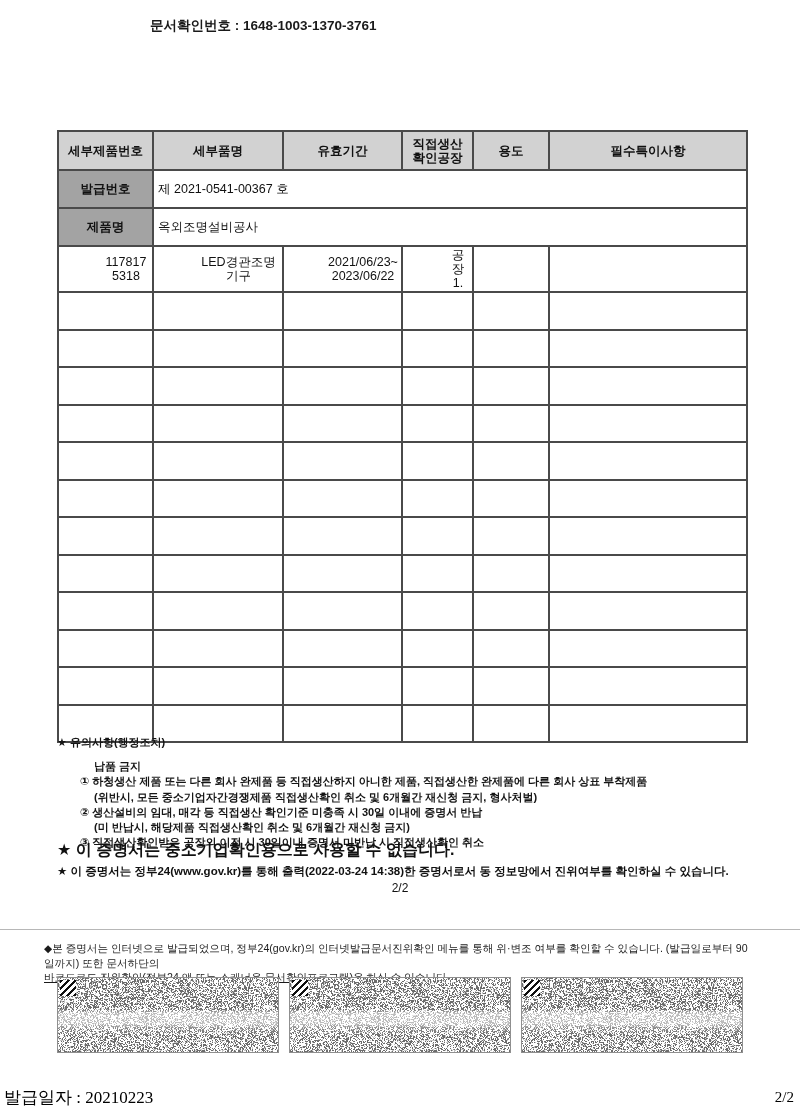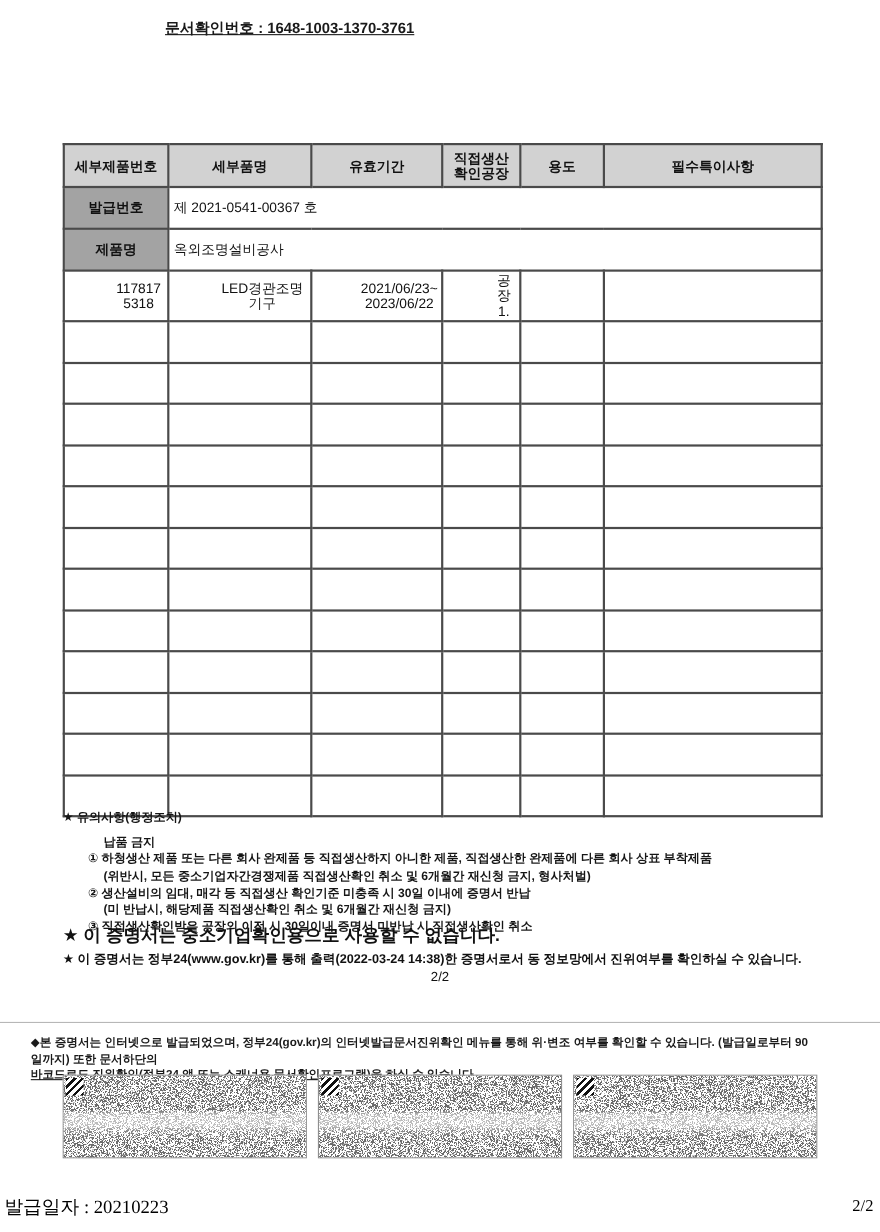--- a/index.html
+++ b/index.html
@@ -3,21 +3,21 @@
 <meta charset="utf-8">
 <style>
   html,body{margin:0;padding:0;}
   body{
     width:800px;height:1120px;position:relative;background:#ffffff;
     font-family:"Liberation Sans","DejaVu Sans",sans-serif;color:#111;
     overflow:hidden;
   }
   .doc-check{
     position:absolute;left:150px;top:17px;
-    font-size:13.5px;font-weight:bold;letter-spacing:0px;color:#1a1a1a;text-decoration:underline;
+    font-size:13.5px;font-weight:bold;letter-spacing:0px;color:#1a1a1a;
   }
   
   .cert-table{
     position:absolute;left:57px;top:130px;width:689px;
     border-collapse:collapse;table-layout:fixed;
   }
   .cert-table td,.cert-table th{
     border:2px solid #4a4a4a;
     font-size:12.5px;padding:1px 3px;vertical-align:middle;
     word-break:break-all;overflow:hidden;
@@ -46,22 +46,22 @@
   .ind2{padding-left:37px;}
   .star-note1{position:absolute;left:57px;top:840px;font-size:16px;font-weight:bold;}
   .star-note2{position:absolute;left:57px;top:864px;font-size:11.5px;font-weight:bold;}
   .page-center{
     position:absolute;left:0;top:881px;width:800px;text-align:center;
     font-size:12px;font-weight:500;
   }
   
   .sep-line{position:absolute;left:0;top:929px;width:800px;height:1px;background:#b7b7b7;}
   .footer-disclaimer{
-    position:absolute;left:28px;top:941px;width:714px;
-    font-size:10.6px;font-weight:bold;line-height:14.5px;color:#1a1a1a;
+    position:absolute;left:44px;top:941px;width:714px;
+    font-size:10.6px;font-weight:normal;line-height:14.5px;color:#1a1a1a;
   }
   .footer-disclaimer .ul{text-decoration:underline;}
   .barcode{
     position:absolute;top:977px;width:222px;height:76px;
     border:1px solid #8f8f8f;background:#f2f2f2;box-sizing:border-box;
   }
   .barcode svg{display:block;width:100%;height:100%;}
   .barcode .shade{
     position:absolute;left:0;top:0;right:0;bottom:0;pointer-events:none;
     background:linear-gradient(to bottom,

